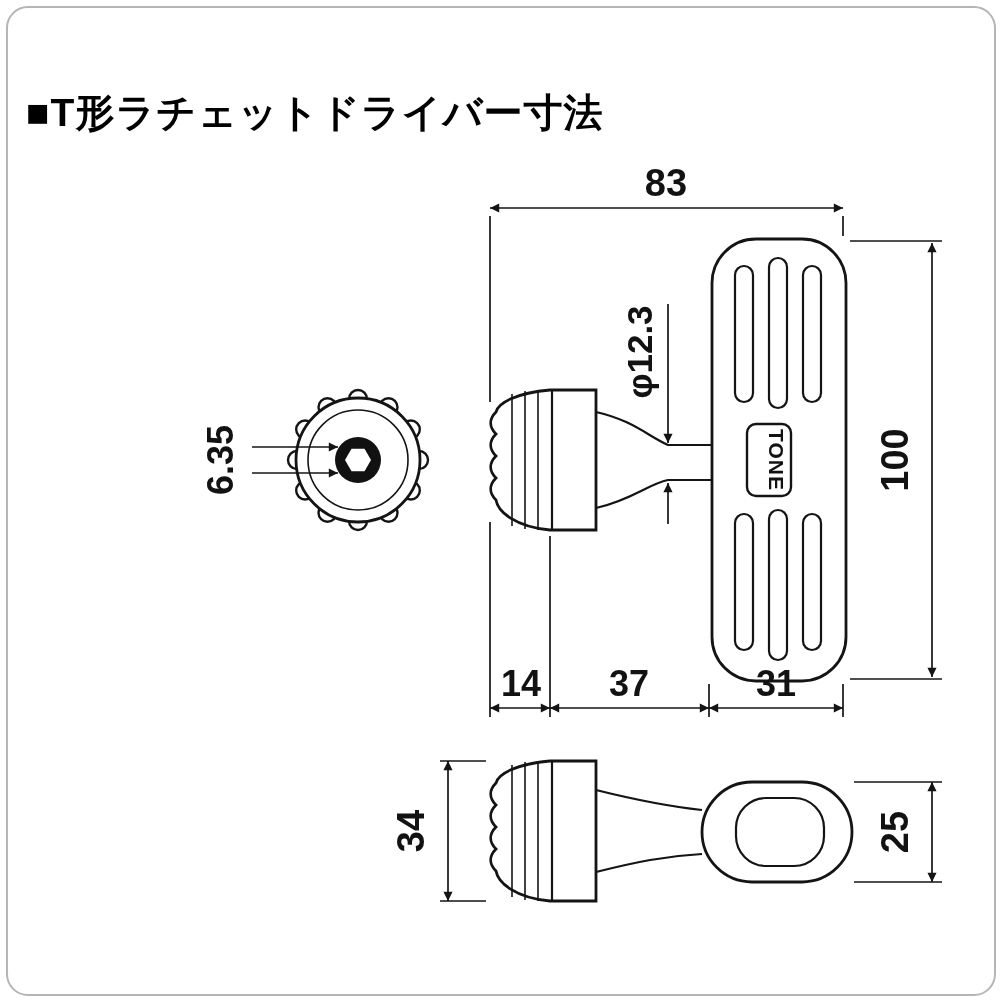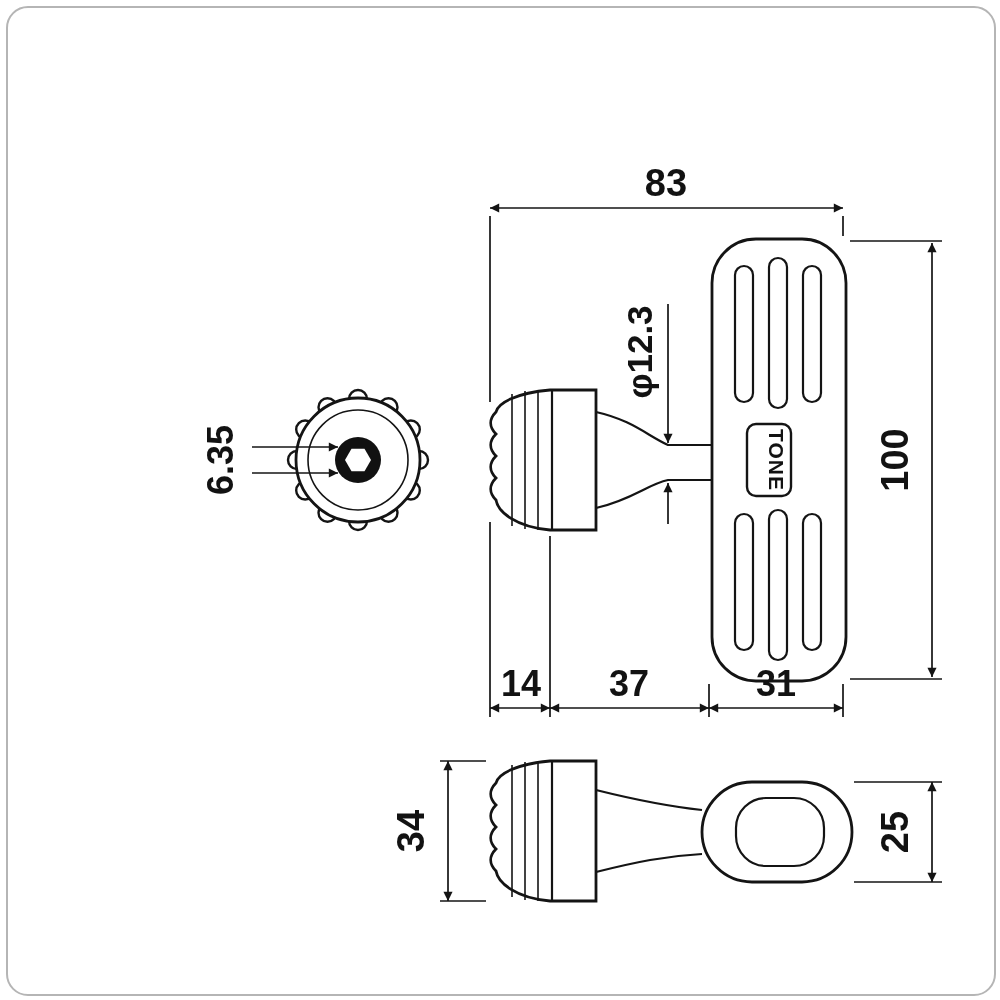--- a/index.html
+++ b/index.html
@@ -29,20 +29,21 @@
   .thin{fill:none;stroke:#141414;stroke-width:1.6;}
   .mid{fill:none;stroke:#141414;stroke-width:2.2;}
   .dim{stroke:#141414;stroke-width:1.7;fill:none;}
 </style>
 </head>
 <body>
 
 <div class="page">
   <div class="frame"></div>
 
+  <div class="title">■T形ラチェットドライバー寸法</div>
 
   <svg width="1000" height="1000" viewBox="0 0 1000 1000">
     <defs>
       <marker id="arr" viewBox="0 0 12 12" refX="11" refY="6" markerWidth="15" markerHeight="11" markerUnits="userSpaceOnUse" orient="auto-start-reverse">
         <path d="M1,1 L11,6 L1,11 Z" fill="#141414"></path>
       </marker>
     </defs>
 
     <g>
 

